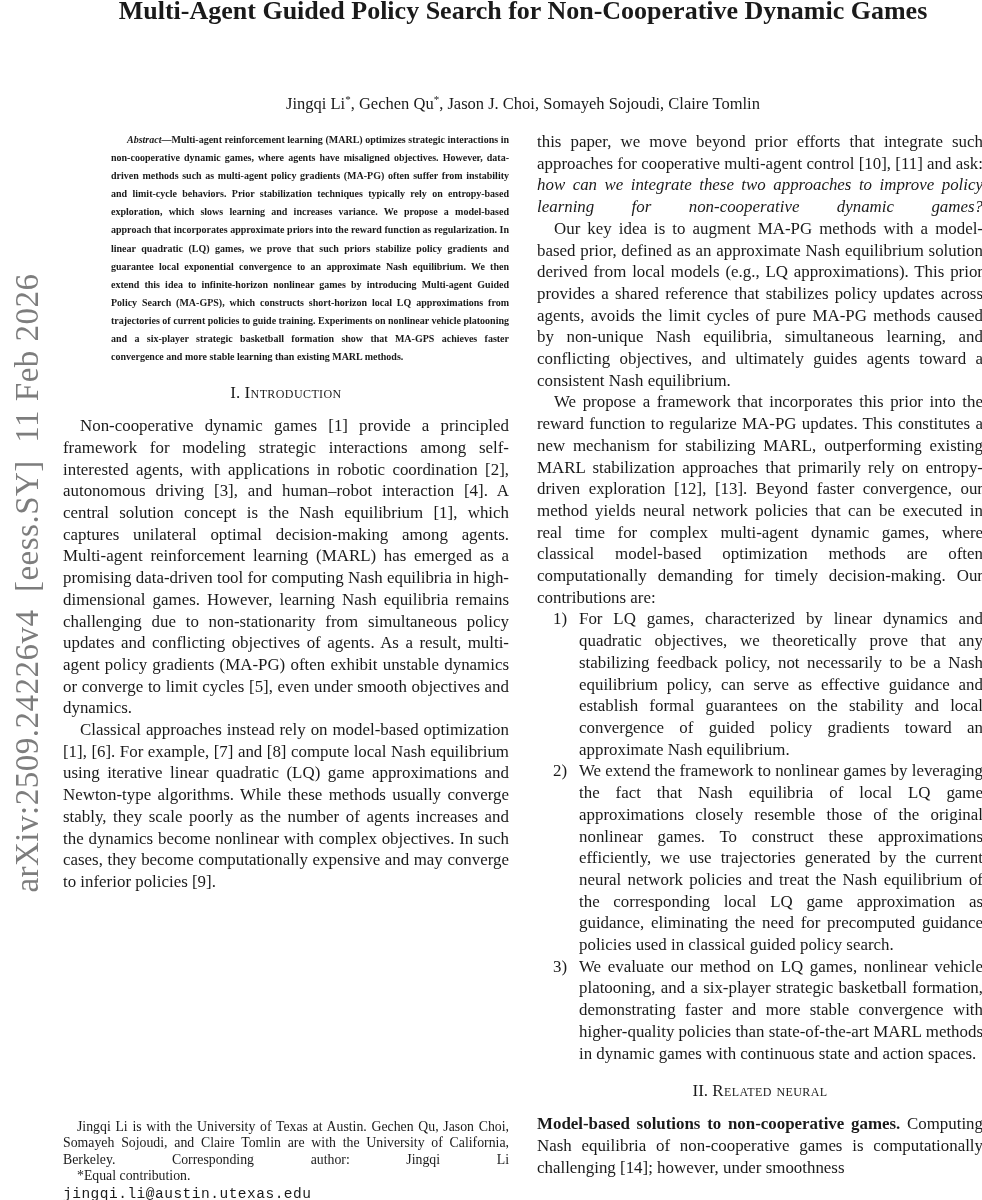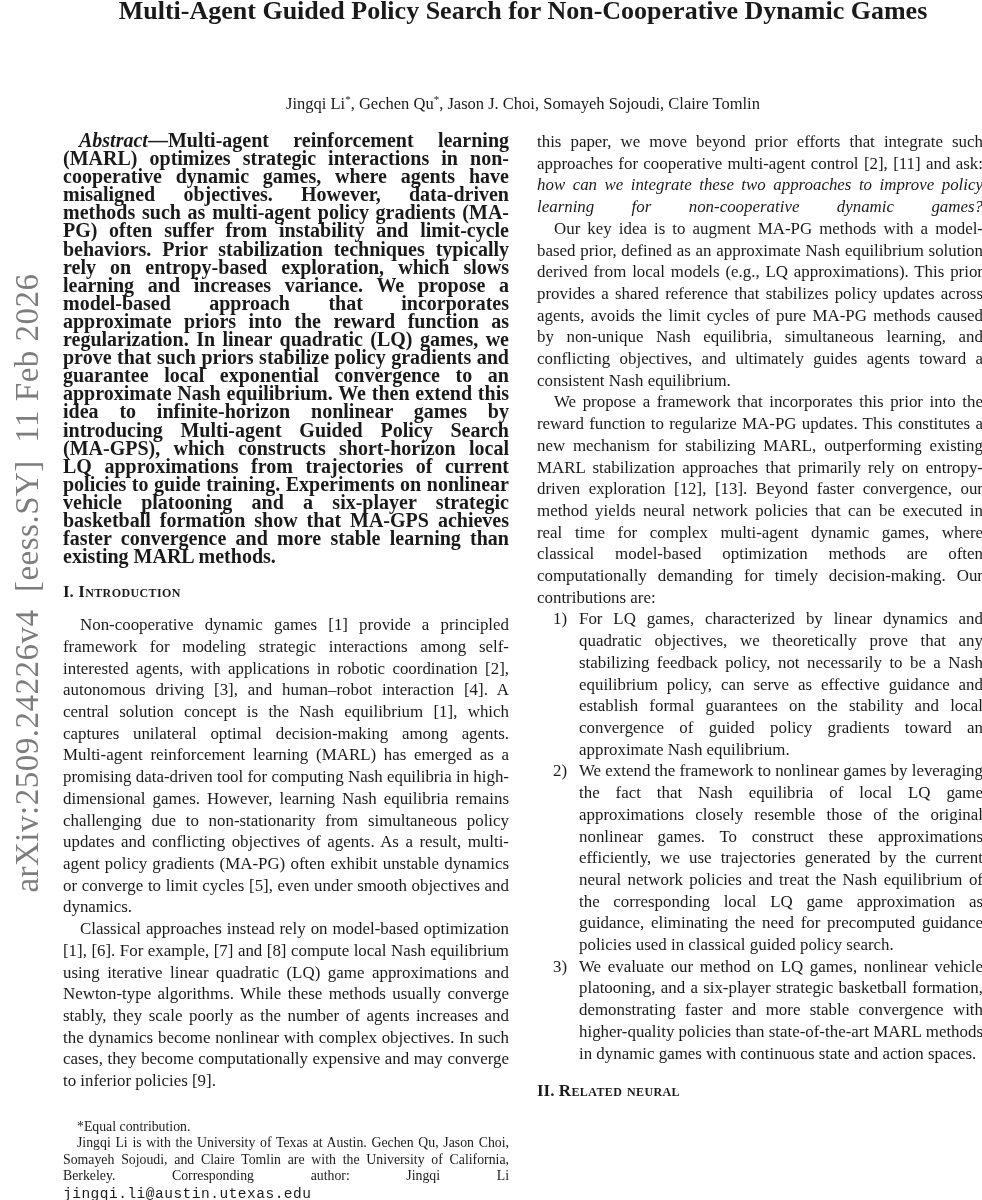--- a/index.html
+++ b/index.html
@@ -10,24 +10,24 @@
              letter-spacing:.5px;}
   .title{position:absolute;left:63px;top:-4px;width:920px;margin:0;text-align:center;
          font-size:26px;font-weight:bold;white-space:nowrap;}
   .authors{position:absolute;left:63px;top:68px;width:920px;text-align:center;font-size:16.5px;margin-top:24px;}
   .authors sup{font-size:11px;}
   .sep{white-space:pre;}
   .col{position:absolute;top:131px;width:446px;overflow:hidden;}
   .col-left{left:63px;height:981px;}
   .col-right{left:537px;height:1069px;}
   p{margin:0;}
-  .abstract{font-size:20px;line-height:18.1px;font-weight:bold;text-align:justify;
-            text-indent:16px;}
+  .abstract{font-size:10px;line-height:18.1px;font-weight:bold;text-align:justify;
+            text-indent:16px;margin-left:48px;}
   .abs-label{font-style:italic;}
-  .sec{font-size:17px;font-weight:bold;text-align:left;margin:17px 0 12px 0;}
+  .sec{font-size:17px;font-weight:normal;text-align:center;margin:17px 0 12px 0;}
   .sc{font-variant:small-caps;letter-spacing:.4px;}
   .body{font-size:16.9px;line-height:21.7px;text-align:justify;}
   .indent{text-indent:17px;}
   .stretch-last{text-align-last:justify;}
   .contrib{position:relative;padding-left:42px;font-size:16.9px;line-height:21.7px;
            text-align:justify;}
   .contrib .num{position:absolute;left:16px;}
   .footnote{position:absolute;left:63px;top:1114px;width:446px;background:#fff;padding-top:5px;}
   .fn{font-size:13.8px;line-height:16.4px;}
   .indent1{text-indent:14px;}
@@ -53,32 +53,33 @@
   <div class="col col-left">
     <p class="abstract"><span class="abs-label">Abstract</span><span>—Multi-agent reinforcement learning (MARL) optimizes strategic interactions in non-cooperative dynamic games, where agents have misaligned objectives. However, data-driven methods such as multi-agent policy gradients (MA-PG) often suffer from instability and limit-cycle behaviors. Prior stabilization techniques typically rely on entropy-based exploration, which slows learning and increases variance. We propose a model-based approach that incorporates approximate priors into the reward function as regularization. In linear quadratic (LQ) games, we prove that such priors stabilize policy gradients and guarantee local exponential convergence to an approximate Nash equilibrium. We then extend this idea to infinite-horizon nonlinear games by introducing Multi-agent Guided Policy Search (MA-GPS), which constructs short-horizon local LQ approximations from trajectories of current policies to guide training. Experiments on nonlinear vehicle platooning and a six-player strategic basketball formation show that MA-GPS achieves faster convergence and more stable learning than existing MARL methods.</span></p>
 
     <h2 class="sec"><span>I.</span> <span class="sc">Introduction</span></h2>
 
     <p class="body indent">Non-cooperative dynamic games [1] provide a principled framework for modeling strategic interactions among self-interested agents, with applications in robotic coordination [2], autonomous driving [3], and human–robot interaction [4]. A central solution concept is the Nash equilibrium [1], which captures unilateral optimal decision-making among agents. Multi-agent reinforcement learning (MARL) has emerged as a promising data-driven tool for computing Nash equilibria in high-dimensional games. However, learning Nash equilibria remains challenging due to non-stationarity from simultaneous policy updates and conflicting objectives of agents. As a result, multi-agent policy gradients (MA-PG) often exhibit unstable dynamics or converge to limit cycles [5], even under smooth objectives and dynamics.</p>
     <p class="body indent">Classical approaches instead rely on model-based optimization [1], [6]. For example, [7] and [8] compute local Nash equilibrium using iterative linear quadratic (LQ) game approximations and Newton-type algorithms. While these methods usually converge stably, they scale poorly as the number of agents increases and the dynamics become nonlinear with complex objectives. In such cases, they become computationally expensive and may converge to inferior policies [9].</p>
   </div>
 
   <div class="footnote">
+    <p class="fn indent1 just">Jingqi Li is with the University of Texas at Austin. Gechen Qu, Jason Choi, Somayeh Sojoudi, and Claire Tomlin are with the University of California, Berkeley. Corresponding author: Jingqi Li</p>
     <p class="fn indent1">*Equal contribution.</p>
-    <p class="fn indent1 just">Jingqi Li is with the University of Texas at Austin. Gechen Qu, Jason Choi, Somayeh Sojoudi, and Claire Tomlin are with the University of California, Berkeley. Corresponding author: Jingqi Li</p>
     <p class="fn email">jingqi.li@austin.utexas.edu</p>
   </div>
 
   <div class="col col-right">
-    <p class="body stretch-last"><span>this paper, we move beyond prior efforts that integrate such approaches for cooperative multi-agent control [2], [11] and ask: </span><em>how can we integrate these two approaches to improve policy learning for non-cooperative dynamic games?</em></p>
+    <p class="body stretch-last"><span>this paper, we move beyond prior efforts that integrate such approaches for cooperative multi-agent control [10], [11] and ask: </span><em>how can we integrate these two approaches to improve policy learning for non-cooperative dynamic games?</em></p>
 
     <p class="body indent">Our key idea is to augment MA-PG methods with a model-based prior, defined as an approximate Nash equilibrium solution derived from local models (e.g., LQ approximations). This prior provides a shared reference that stabilizes policy updates across agents, avoids the limit cycles of pure MA-PG methods caused by non-unique Nash equilibria, simultaneous learning, and conflicting objectives, and ultimately guides agents toward a consistent Nash equilibrium.</p>
     <p class="body indent">We propose a framework that incorporates this prior into the reward function to regularize MA-PG updates. This constitutes a new mechanism for stabilizing MARL, outperforming existing MARL stabilization approaches that primarily rely on entropy-driven exploration [12], [13]. Beyond faster convergence, our method yields neural network policies that can be executed in real time for complex multi-agent dynamic games, where classical model-based optimization methods are often computationally demanding for timely decision-making. Our contributions are:</p>
 
     <div class="contrib"><span class="num">1)</span><span>For LQ games, characterized by linear dynamics and quadratic objectives, we theoretically prove that any stabilizing feedback policy, not necessarily to be a Nash equilibrium policy, can serve as effective guidance and establish formal guarantees on the stability and local convergence of guided policy gradients toward an approximate Nash equilibrium.</span></div>
     <div class="contrib"><span class="num">2)</span><span>We extend the framework to nonlinear games by leveraging the fact that Nash equilibria of local LQ game approximations closely resemble those of the original nonlinear games. To construct these approximations efficiently, we use trajectories generated by the current neural network policies and treat the Nash equilibrium of the corresponding local LQ game approximation as guidance, eliminating the need for precomputed guidance policies used in classical guided policy search.</span></div>
     <div class="contrib"><span class="num">3)</span><span>We evaluate our method on LQ games, nonlinear vehicle platooning, and a six-player strategic basketball formation, demonstrating faster and more stable convergence with higher-quality policies than state-of-the-art MARL methods in dynamic games with continuous state and action spaces.</span></div>
 
     <h2 class="sec"><span>II.</span> <span class="sc">Related neural</span></h2>
 
+    <p class="body"><b>Model-based solutions to non-cooperative games.</b><span> Computing Nash equilibria of non-cooperative games is computationally challenging [14]; however, under smoothness</span></p>
   </div>
 
 </div>
 
 </body></html>

